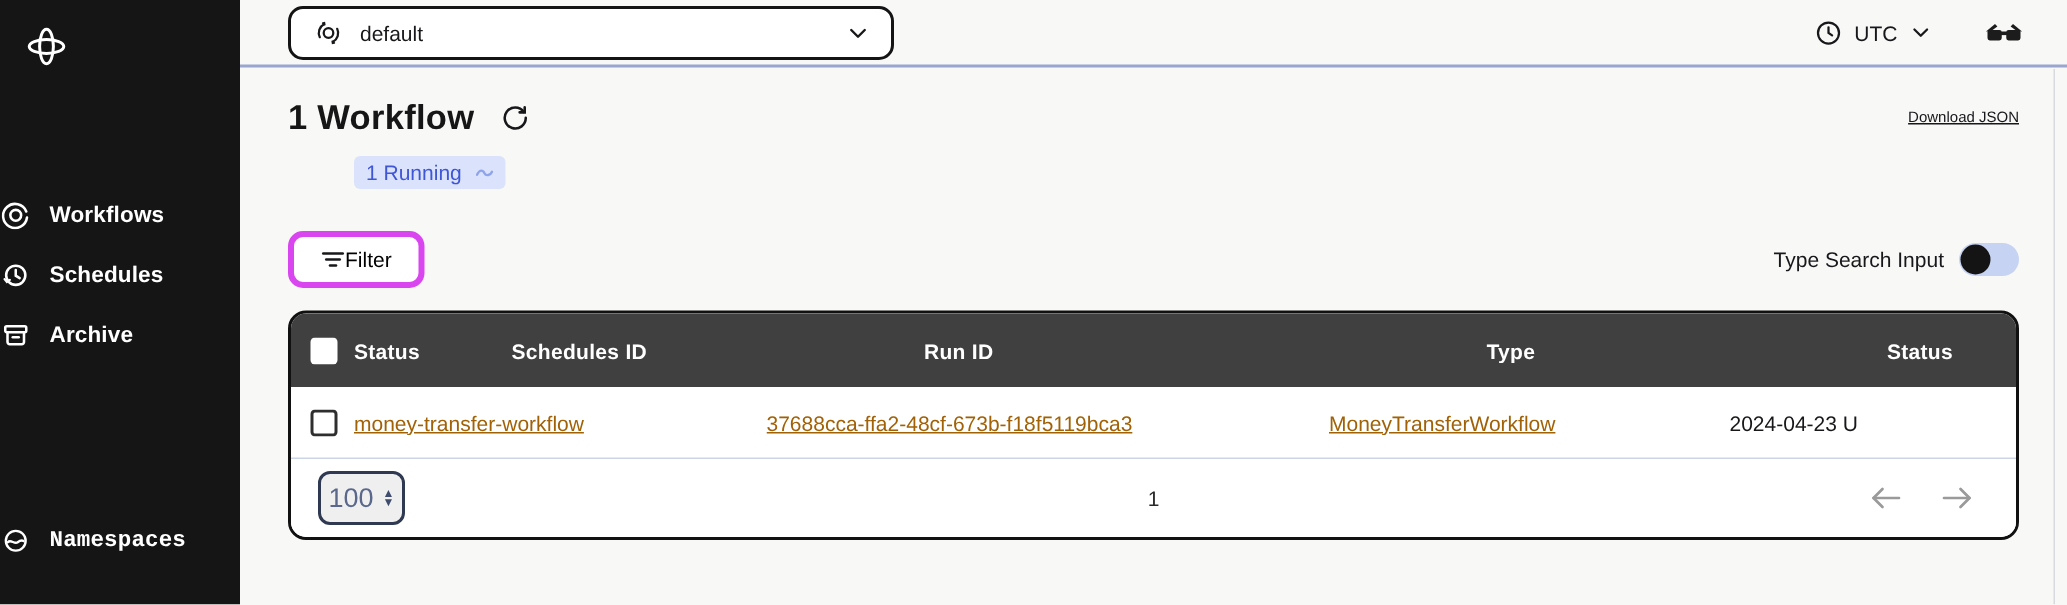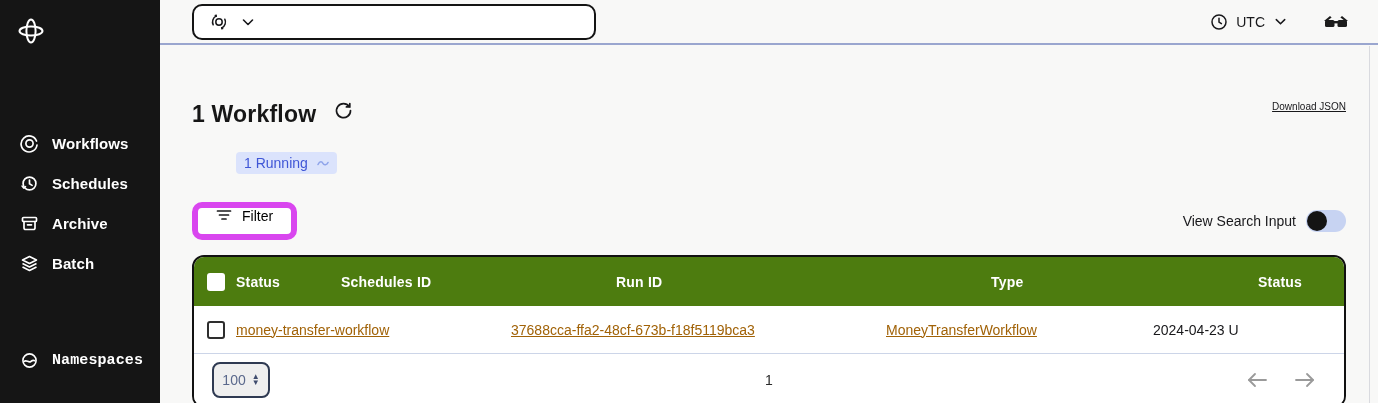--- a/index.html
+++ b/index.html
@@ -4,74 +4,74 @@
 <style>
   * { margin:0; padding:0; box-sizing:border-box; }
   html,body { width:1378px; height:403px; overflow:hidden; }
   body { font-family:"Liberation Sans", sans-serif; background:#f8f8f7; color:#18181b; }
   .app { display:flex; width:1378px; height:403px; position:relative; }
 
   
   .sidebar { width:160px; background:#151515; color:#fff; flex-shrink:0; position:relative; }
   .logo { position:absolute; top:16px; left:16px; width:30px; height:30px; }
   .nav { position:absolute; top:123px; left:0; right:0; }
-  .nav-item { display:flex; align-items:center; gap:13px; height:40px; padding:0 20px; cursor:pointer; }
+  .nav-item { display:flex; align-items:center; gap:13px; height:40px; padding:0 1px; cursor:pointer; }
   .nav-item .ic { width:19px; height:19px; display:flex; align-items:center; justify-content:center; }
   .nav-item span.lbl { font-size:15px; font-weight:700; letter-spacing:.1px; }
   .nav-bottom { position:absolute; bottom:23px; left:0; right:0;font-family:Liberation Mono, monospace; }
 
   
   .content { flex:1; display:flex; flex-direction:column; min-width:0; }
 
   
   .topbar { height:45px; flex-shrink:0; display:flex; align-items:center; padding:0 28px 0 32px; border-bottom:2px solid #9aa6cf; background:#f8f8f7; }
   .ns-select { width:404px; height:36px; background:#fff; border:2px solid #141414; border-radius:10px; display:flex; align-items:center; gap:10px; padding:0 14px; cursor:pointer; }
   .ns-select .val { font-size:14px; color:#18181b; flex:1; }
   .topbar-right { margin-left:auto; display:flex; align-items:center; gap:10px; }
   .tz { display:flex; align-items:center; gap:8px; cursor:pointer; margin-right:24px; }
   .tz .tz-label { font-size:14px; font-weight:500; }
   .glasses-btn { cursor:pointer; display:flex; align-items:center; }
 
   
   .main { flex:1; padding:0 32px; position:relative; }
-  .title-row { margin-top:56px; display:flex; align-items:flex-start; }
+  .title-row { margin-top:20px; display:flex; align-items:center; }
   .page-title { font-size:23px; font-weight:600; color:#161616; letter-spacing:.2px; }
   .refresh-btn { margin-left:18px; cursor:pointer; display:flex; align-items:center; }
   .download-link { margin-left:auto; font-size:10px; font-weight:500; color:#18181b; text-decoration:underline; cursor:pointer; }
 
   .badge { display:inline-flex; align-items:center; gap:9px; background:#dbe3fc; color:#3f56d6; border-radius:4px; padding:3px 8px; font-size:14px; font-weight:500; }
-  .badge-row { margin-top:24px;padding-left:44px; }
+  .badge-row { margin-top:12px;padding-left:44px; }
 
   .filter-row { margin-top:28px; display:flex; align-items:center; }
-  .filter-btn { height:38px; background:#fff; border:6px solid #d946ef; border-radius:10px; display:inline-flex; gap:10px; padding:0 18px; font-size:14px; font-weight:500; cursor:pointer; }
+  .filter-btn { height:38px; background:#fff; border:4px solid #d946ef; border-radius:10px; display:inline-flex; align-items:center; gap:0; padding:0 18px; font-size:14px; font-weight:500; cursor:pointer; }
   .search-toggle { margin-left:auto; display:flex; align-items:center; gap:10px; }
   .search-toggle .tog-label { font-size:14px; color:#18181b; }
   .toggle { width:40px; height:22px; border-radius:11px; background:#c7d3f2; position:relative; cursor:pointer; }
   .toggle .knob { position:absolute; left:1px; top:1px; width:20px; height:20px; border-radius:50%; background:#141414; }
 
   
   .wf-table { margin-top:15px; border:2px solid #111; border-radius:12px; overflow:hidden; background:#fff; }
-  .t-head { display:flex; align-items:center; height:49px; background:#4d7c0f; color:#fff; }
+  .t-head { display:flex; align-items:center; height:49px; background:#404040; color:#fff; }
   .t-row  { display:flex; align-items:center; height:48px; background:#fff; border-bottom:1px solid #ccd5e8; }
   .cell { font-size:14px; white-space:nowrap; overflow:hidden; flex-shrink:0; }
   .c-cb { width:42px; padding-left:13px; }
   .c-status { width:105px; }
   .c-wfid { width:275px; }
   .c-runid { width:375px; }
   .c-type { width:267px; }
   .c-start { flex:1; min-width:0; }
   .t-head .cell { font-weight:600; letter-spacing:.2px; }
   .cb { width:18px; height:18px; border-radius:3px; cursor:pointer; }
   .cb-head { background:#fff; }
   .cb-row { background:#fff; border:2px solid #2e2e2e; }
   .tlink { color:#a16207; text-decoration:underline; cursor:pointer; }
 
   .t-foot { display:flex; align-items:center; height:52px; background:#fff; position:relative; }
   .page-size { margin-left:18px; width:58px; height:36px; background:#efefef; border:2px solid #2f3a52; border-radius:8px; display:flex; align-items:center; justify-content:center; gap:6px; cursor:pointer; }
-  .page-size .ps-val { font-size:14px; color:#5a688c; }
+  .page-size .ps-val { font-size:18px; color:#5a688c; }
   .spin { display:flex; flex-direction:column; line-height:6px; font-size:8px; color:#3f4c6e; }
   .page-num { position:absolute; left:50%; transform:translateX(-50%); font-size:14px; color:#2a2a2a; }
   .pager { margin-left:auto; display:flex; align-items:center; gap:26px; padding-right:28px; }
   .pager .arrow { cursor:pointer; display:flex; }
 
   .scroll-edge { position:absolute; right:8px; top:46px; bottom:0; width:1px; background:#d9dadf; }
   svg { display:block; }
 </style>
 </head>
 <body>
@@ -108,30 +108,20 @@
       </div>
       <div class="nav-item">
         <span class="ic">
           <svg width="19" height="19" viewBox="0 0 19 19" fill="none" stroke="#fff" stroke-width="1.7" stroke-linecap="round" stroke-linejoin="round">
             <rect x="2.5" y="3.5" width="14" height="4" rx="1"></rect>
             <path d="M4 7.5v6.5a1.5 1.5 0 0 0 1.5 1.5h8a1.5 1.5 0 0 0 1.5-1.5V7.5"></path>
             <path d="M7.5 10.8h4"></path>
           </svg>
         </span>
         <span class="lbl">Archive</span>
-      </div>
-      <div class="nav-item">
-        <span class="ic">
-          <svg width="19" height="19" viewBox="0 0 19 19" fill="none" stroke="#fff" stroke-width="1.6" stroke-linejoin="round">
-            <path d="M9.5 2.5 16.5 6 9.5 9.5 2.5 6Z"></path>
-            <path d="M2.5 9.5 9.5 13l7-3.5"></path>
-            <path d="M2.5 13 9.5 16.5l7-3.5"></path>
-          </svg>
-        </span>
-        <span class="lbl">Batch</span>
       </div>
     </div>
 
     <div class="nav-bottom">
       <div class="nav-item">
         <span class="ic">
           <svg width="19" height="19" viewBox="0 0 19 19" fill="none" stroke="#fff" stroke-width="1.6" stroke-linecap="round">
             <circle cx="9.5" cy="9.5" r="6.6"></circle>
             <path d="M4.2 10.5c2-2.2 4.4 1.6 6.6 0 1.3-1 2.6-1.6 3.9-.8"></path>
           </svg>
@@ -147,20 +137,21 @@
       <div class="ns-select">
         <span>
           <svg width="22" height="22" viewBox="0 0 22 22" fill="none" stroke="#18181b" stroke-width="1.5" stroke-linecap="round">
             <circle cx="11" cy="11" r="3.2"></circle>
             <path d="M5.2 13.8A6.5 6.5 0 0 1 8 5.2"></path>
               <path d="M7.2 4.4l1-.2.2 1.2" stroke-width="1.3"></path>
             <path d="M16.8 8.2A6.5 6.5 0 0 1 14 16.8"></path>
               <path d="M14.8 17.6l-1 .2-.2-1.2" stroke-width="1.3"></path>
           </svg>
         </span>
+        <span class="val">default</span>
         <span>
           <svg width="16" height="16" viewBox="0 0 16 16" fill="none" stroke="#18181b" stroke-width="1.6" stroke-linecap="round" stroke-linejoin="round">
             <path d="M3.5 6l4.5 4.5L12.5 6"></path>
           </svg>
         </span>
       </div>
 
       <div class="topbar-right">
         <div class="tz">
           <span>
@@ -222,21 +213,21 @@
             <svg width="16" height="14" viewBox="0 0 16 14" fill="none" stroke="#18181b" stroke-width="1.7" stroke-linecap="round">
               <path d="M1.5 3h13"></path>
                 <path d="M3.5 7h9"></path>
                 <path d="M6 11h4"></path>
             </svg>
           </span>
           <span>Filter</span>
         </button>
 
         <div class="search-toggle">
-          <span class="tog-label">View Search Input</span>
+          <span class="tog-label">Type Search Input</span>
           <div class="toggle">
             <div class="knob"></div>
           </div>
         </div>
       </div>
 
       <div class="wf-table">
         <div class="t-head">
           <div class="cell c-cb">
               <div class="cb cb-head"></div>

